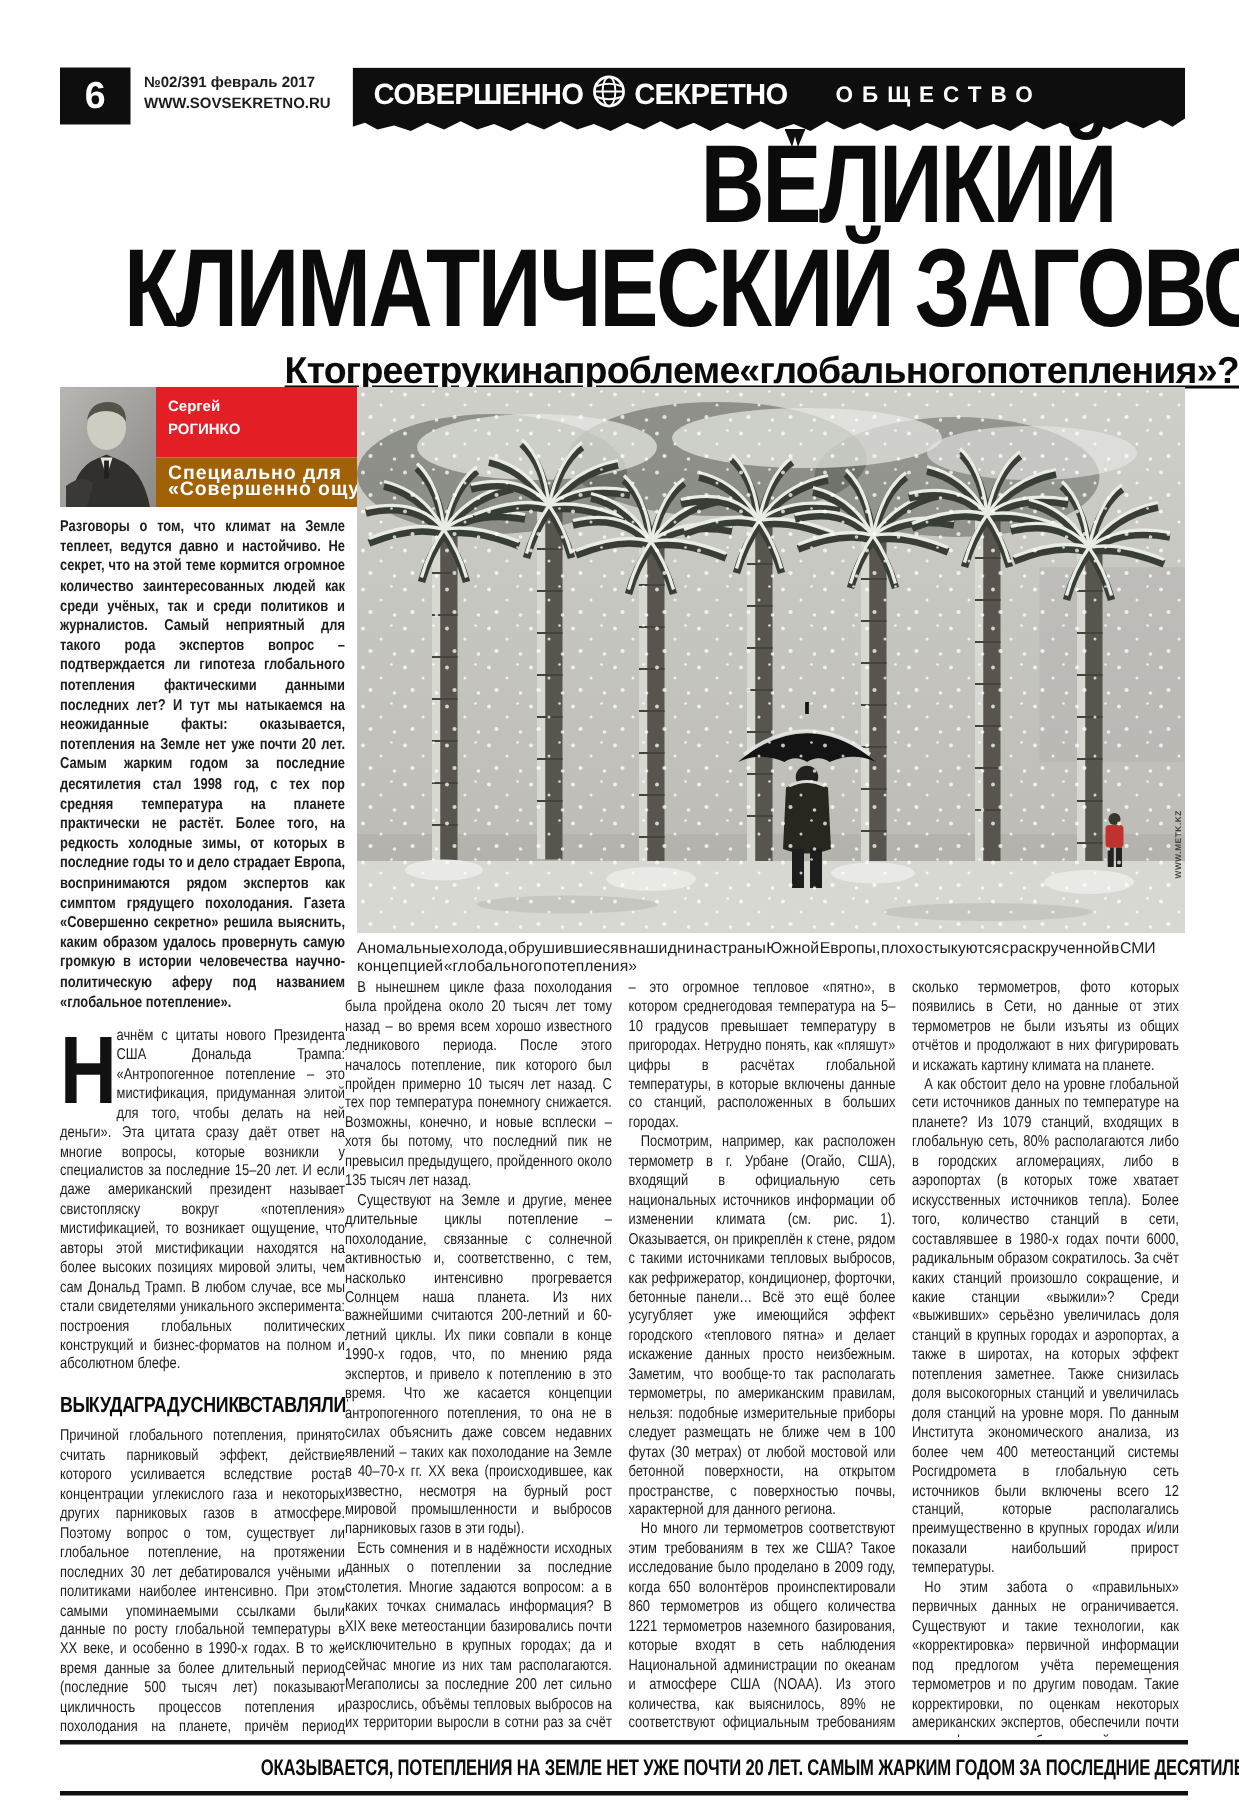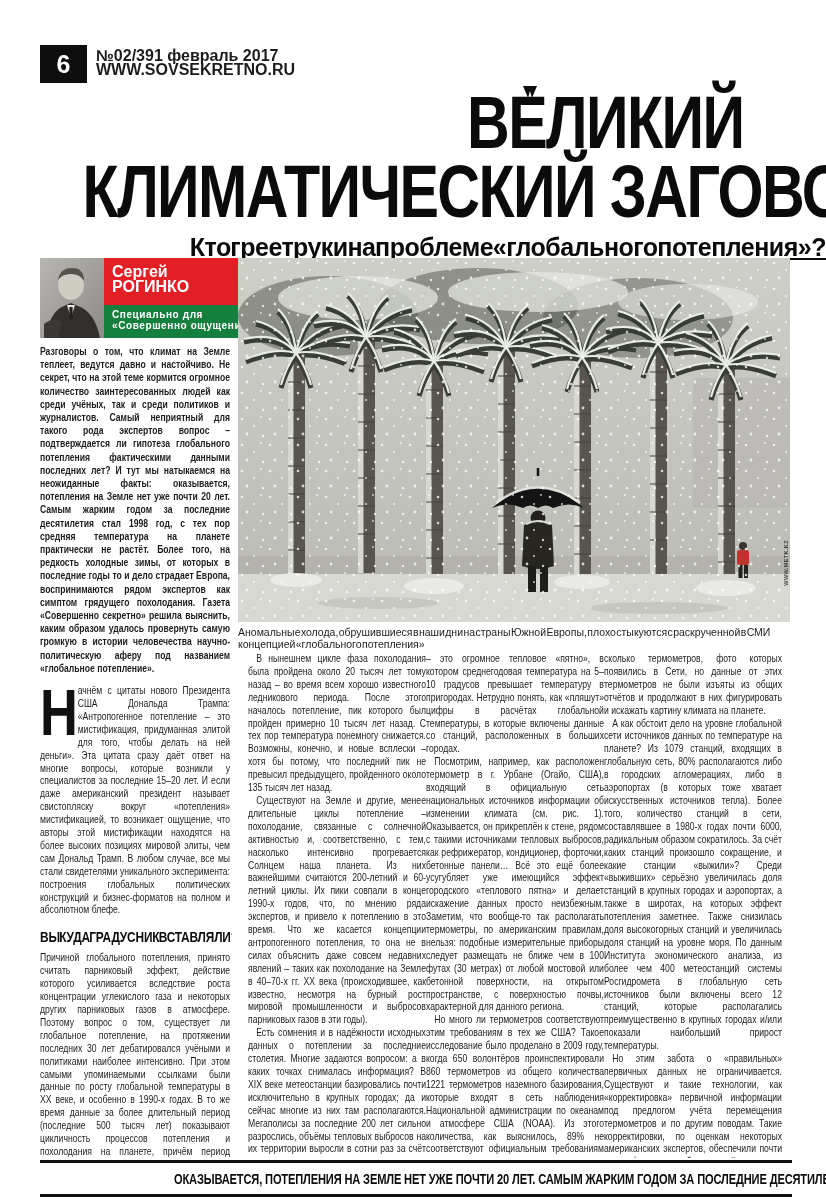--- a/index.html
+++ b/index.html
@@ -9,21 +9,21 @@
     font-family:"Liberation Sans", sans-serif; color:#1c1c1c;
   }
   .abs { position:absolute; }
 
   
   .header { top:45px; left:40px; right:36px; height:48px; display:flex; align-items:flex-start; }
   .pagenum {
     width:47px; height:38px; background:#0e0e0e; color:#fff;
     font-size:25px; font-weight:bold; display:flex; align-items:center; justify-content:center;
   }
-  .issue { width:148px; height:38px; padding:4px 4px 0 9px; font-weight:bold; font-size:16px; line-height:14px; white-space:nowrap; }
+  .issue { width:148px; height:38px; padding:4px 4px 0 9px; font-weight:bold; font-size:10px; line-height:14px; white-space:nowrap; }
   .bar {
     flex:1; height:46px; background:#0e0e0e; color:#fff; position:relative;
     display:flex; align-items:center; padding:0 0 9px 14px;
     clip-path: polygon(0 0,100% 0,100% 74%,98.5% 86%,97% 76%,95% 88%,93% 78%,91% 90%,89% 80%,87% 92%,85% 80%,83% 90%,81% 78%,79% 92%,77% 82%,75% 90%,73% 78%,71% 90%,69% 80%,67% 92%,65% 82%,63% 92%,61% 80%,59% 90%,57% 78%,55% 92%,53% 82%,51% 90%,49% 78%,47% 90%,45% 80%,43% 92%,41% 80%,39% 90%,37% 78%,35% 90%,33% 80%,31% 92%,29% 82%,27% 90%,25% 78%,23% 90%,21% 80%,19% 92%,17% 82%,15% 90%,13% 78%,11% 90%,9% 80%,7% 92%,5% 84%,3% 90%,1.5% 80%,0 86%);
   }
   .masthead { display:flex; align-items:center; gap:5px; font-weight:900; font-size:19.5px; letter-spacing:-0.5px; white-space:nowrap; }
   .section { margin-left:32px; font-size:15px; font-weight:bold; letter-spacing:6px; white-space:nowrap; }
   .tear-v { top:86px; left:523px; width:14px; height:12px; background:#0e0e0e;
             clip-path:polygon(0 0,100% 0,64% 100%,50% 42%,36% 100%); }
 
@@ -31,35 +31,35 @@
   .headline { top:88px; left:0; right:0; text-align:right; color:#0b0b0b; }
   .hl { display:block; font-weight:900; font-size:74px; line-height:69px; letter-spacing:-2px;
         transform:scaleX(0.8); transform-origin:center top; white-space:nowrap; }
   .sub { margin-top:7px; font-size:25px; font-weight:bold; letter-spacing:-0.5px; word-spacing:-0.27em; white-space:nowrap;text-decoration:underline; }
 
   
   .byline { top:258px; left:40px; width:190px; height:80px; display:flex; }
   .bl-photo { width:64px; height:80px; flex:0 0 64px; }
   .bl-right { flex:1; display:flex; flex-direction:column; }
   .bl-name { background:#e31e24; color:#fff; padding:6px 8px 4px; flex:0 0 47px;
-             font-weight:bold; font-size:16px; line-height:15px; }
-  .bl-note { background:#15803d; color:#fff; padding:4px 8px 0; flex:1;
-             font-weight:bold; font-size:10px; line-height:11px; letter-spacing:0.6px; white-space:nowrap; }
+             font-weight:bold; font-size:10px; line-height:15px; }
+  .bl-note { background:#a16207; color:#fff; padding:4px 8px 0; flex:1;
+             font-weight:bold; font-size:13px; line-height:11px; letter-spacing:0.6px; white-space:nowrap; }
 
   
   .photo { top:258px; left:238px; width:552px; height:364px; background:#c6c6c2; overflow:hidden; }
   .photo svg { display:block; width:100%; height:100%; }
   .credit { position:absolute; right:1px; bottom:36px; writing-mode:vertical-rl; transform:rotate(180deg);
             font-size:5.5px; letter-spacing:0.4px; color:#3d3d3d; font-weight:bold; }
   .caption { top:627px; left:238px; width:554px; font-size:10.5px; font-weight:normal;
              line-height:11.5px; word-spacing:-0.24em; color:#1d1d1d; }
 
   
   .leftcol { top:345px; left:40px; width:192px; height:813px; overflow:hidden; }
-  .cols { top:652px; left:248px; width:556px; height:506px; overflow:hidden; display:flex; }
+  .cols { top:652px; left:230px; width:556px; height:506px; overflow:hidden; display:flex; gap:11px; }
   .col { width:178px; overflow:visible; }
   .scale82 { width:232px; transform:scaleX(0.819); transform-origin:0 0; }
   .scale82c { width:217px; transform:scaleX(0.82); transform-origin:0 0; }
   p.lead { font-weight:bold; font-size:10.5px; line-height:13.2px; text-align:justify; margin-bottom:9px; }
   p.body { font-size:10.5px; line-height:12.9px; text-align:justify; }
   p.ind { text-indent:10px; }
   .dropcap { float:left; font-weight:bold; font-size:64px; line-height:54px; height:63px;
              width:46px; padding-top:2px; color:#111; }
   h2.head1 { font-size:14.5px; font-weight:bold; letter-spacing:-0.2px; word-spacing:-0.32em;
              margin:13px 0 6px; white-space:nowrap; color:#0d0d0d; }
@@ -71,20 +71,34 @@
         font-weight:bold; white-space:nowrap; letter-spacing:-0.2px; color:#0d0d0d; }
 </style>
 </head>
 <body>
 
 <div class="abs header">
   <div class="pagenum">6</div>
   <div class="issue">
     <div>№02/391  февраль 2017</div>
     <div>WWW.SOVSEKRETNO.RU</div>
+  </div>
+  <div class="bar">
+    <div class="masthead">
+      <span>СОВЕРШЕННО</span>
+      <span>
+        <svg width="24" height="24" viewBox="0 0 26 26" aria-hidden="true">
+          <circle cx="13" cy="13" r="10.5" fill="#0e0e0e" stroke="#fff" stroke-width="2"></circle>
+          <ellipse cx="13" cy="13" rx="4.6" ry="10.5" fill="none" stroke="#fff" stroke-width="1.4"></ellipse>
+          <path d="M3.6,9.2 Q13,5.6 22.4,9.2 M3.6,16.8 Q13,20.4 22.4,16.8 M2.5,13 H23.5" fill="none" stroke="#fff" stroke-width="1.4"></path>
+        </svg>
+      </span>
+      <span>СЕКРЕТНО</span>
+    </div>
+    <div class="section">ОБЩЕСТВО</div>
   </div>
 </div>
 <div class="abs tear-v"></div>
 
 <div class="abs headline">
   <span class="hl">ВЕЛИКИЙ</span>
   <span class="hl">КЛИМАТИЧЕСКИЙ ЗАГОВОР</span>
   <div class="sub">Кто греет руки на проблеме «глобального потепления»?</div>
 </div>
 

